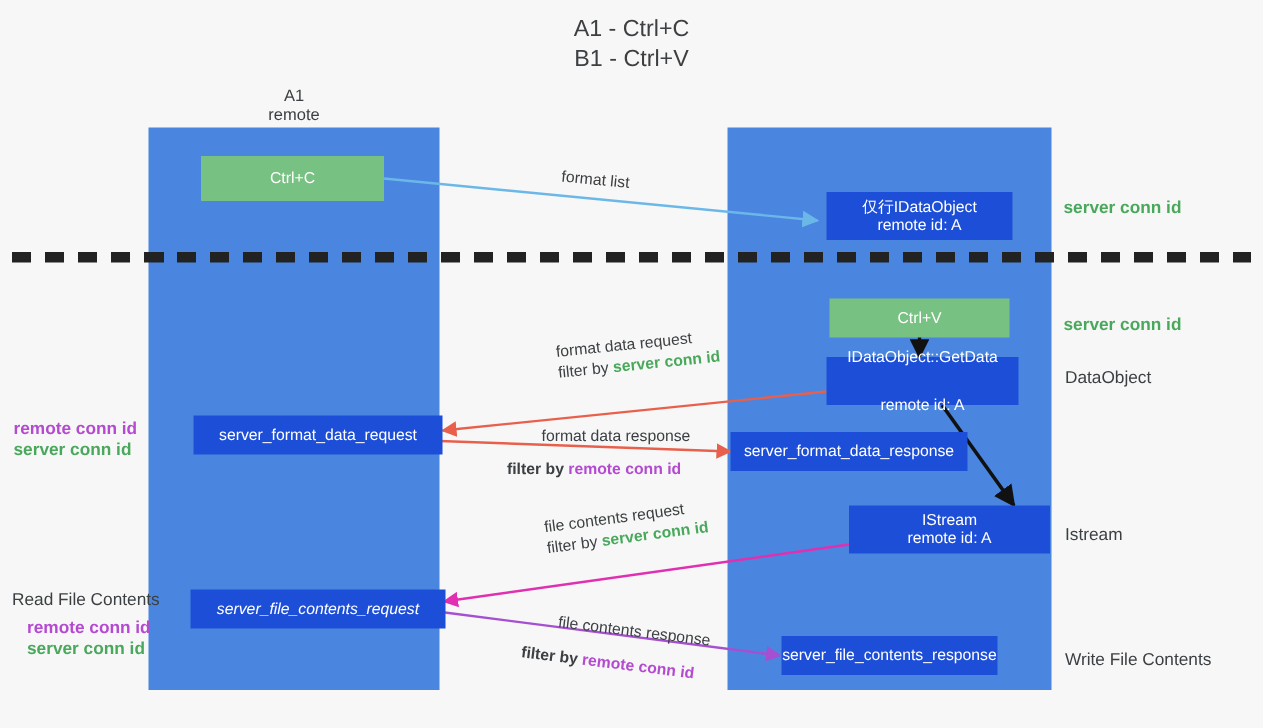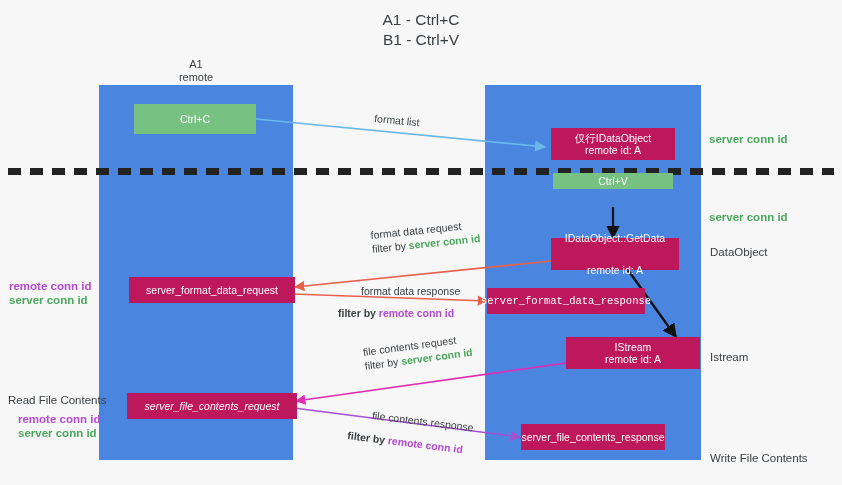--- a/index.html
+++ b/index.html
@@ -28,21 +28,21 @@
     font-size:11px;line-height:13px;width:220px;
   }
 
   
   .node{
     position:absolute;box-sizing:border-box;
     display:flex;flex-direction:column;align-items:center;justify-content:center;
     color:#ffffff;font-size:10.5px;line-height:12.5px;text-align:center;
   }
   .node.green{background:#77c182;}
-  .node.orange{background:#be185d;}
+  .node.orange{background:#1d4ed8;}
   .node .l2{font-size:10.5px;}
 
   
   .ann{position:absolute;font-size:11.5px;line-height:14px;color:#3c4043;white-space:nowrap;}
   .ann.green{color:#4aa85c;font-weight:bold;}
   .ann.purple{color:#b44ad0;font-weight:bold;}
   .ann.plain{color:#3c4043;}
 
   
   .elabel{
@@ -127,35 +127,35 @@
 
   <div class="node orange" style="left:127px;top:393px;width:170px;height:26px;font-style:italic;">
     <div>server_file_contents_request</div>
   </div>
 
   <div class="node orange" style="left:551px;top:128px;width:124px;height:32px;">
     <div>仅行IDataObject</div>
     <div class="l2">remote id: A</div>
   </div>
 
-  <div class="node green" style="left:553px;top:173px;width:120px;height:16px;">
+  <div class="node green" style="left:553px;top:199px;width:120px;height:26px;">
     <div>Ctrl+V</div>
   </div>
 
   <div class="node orange" style="left:551px;top:238px;width:128px;height:32px;gap:19px;">
     <div>IDataObject::GetData</div>
     <div class="l2">remote id: A</div>
   </div>
 
   <div class="node orange" style="left:566px;top:337px;width:134px;height:32px;">
     <div>IStream</div>
     <div class="l2">remote id: A</div>
   </div>
 
-  <div class="node orange" style="left:487px;top:288px;width:158px;height:26px;font-family:Liberation Mono, monospace;">
+  <div class="node orange" style="left:487px;top:288px;width:158px;height:26px;">
     <div>server_format_data_response</div>
   </div>
 
   <div class="node orange" style="left:521px;top:424px;width:144px;height:26px;">
     <div>server_file_contents_response</div>
   </div>
 
   <div class="elabel" style="left:375px;top:111px;transform:rotate(5.5deg);">
     <span>format list</span>
   </div>
@@ -185,21 +185,21 @@
     <div>file contents response</div>
     <div style="margin-top:9px;margin-left:-22px;">
       <span class="b">filter by </span><span class="p">remote conn id</span>
     </div>
   </div>
 
   <div class="ann green" style="left:709px;top:132px;">server conn id</div>
   <div class="ann green" style="left:709px;top:210px;">server conn id</div>
   <div class="ann plain" style="left:710px;top:245px;">DataObject</div>
   <div class="ann plain" style="left:710px;top:350px;">Istream</div>
-  <div class="ann plain" style="left:710px;top:451px;text-align:center;">Write File Contents</div>
+  <div class="ann plain" style="left:710px;top:433px;text-align:center;">Write File Contents</div>
 
   <div class="ann purple" style="left:9px;top:279px;">remote conn id</div>
   <div class="ann green" style="left:9px;top:293px;">server conn id</div>
 
   <div class="ann plain" style="left:8px;top:393px;">Read File Contents</div>
   <div class="ann purple" style="left:18px;top:412px;">remote conn id</div>
   <div class="ann green" style="left:18px;top:426px;">server conn id</div>
 
 </div>
 

